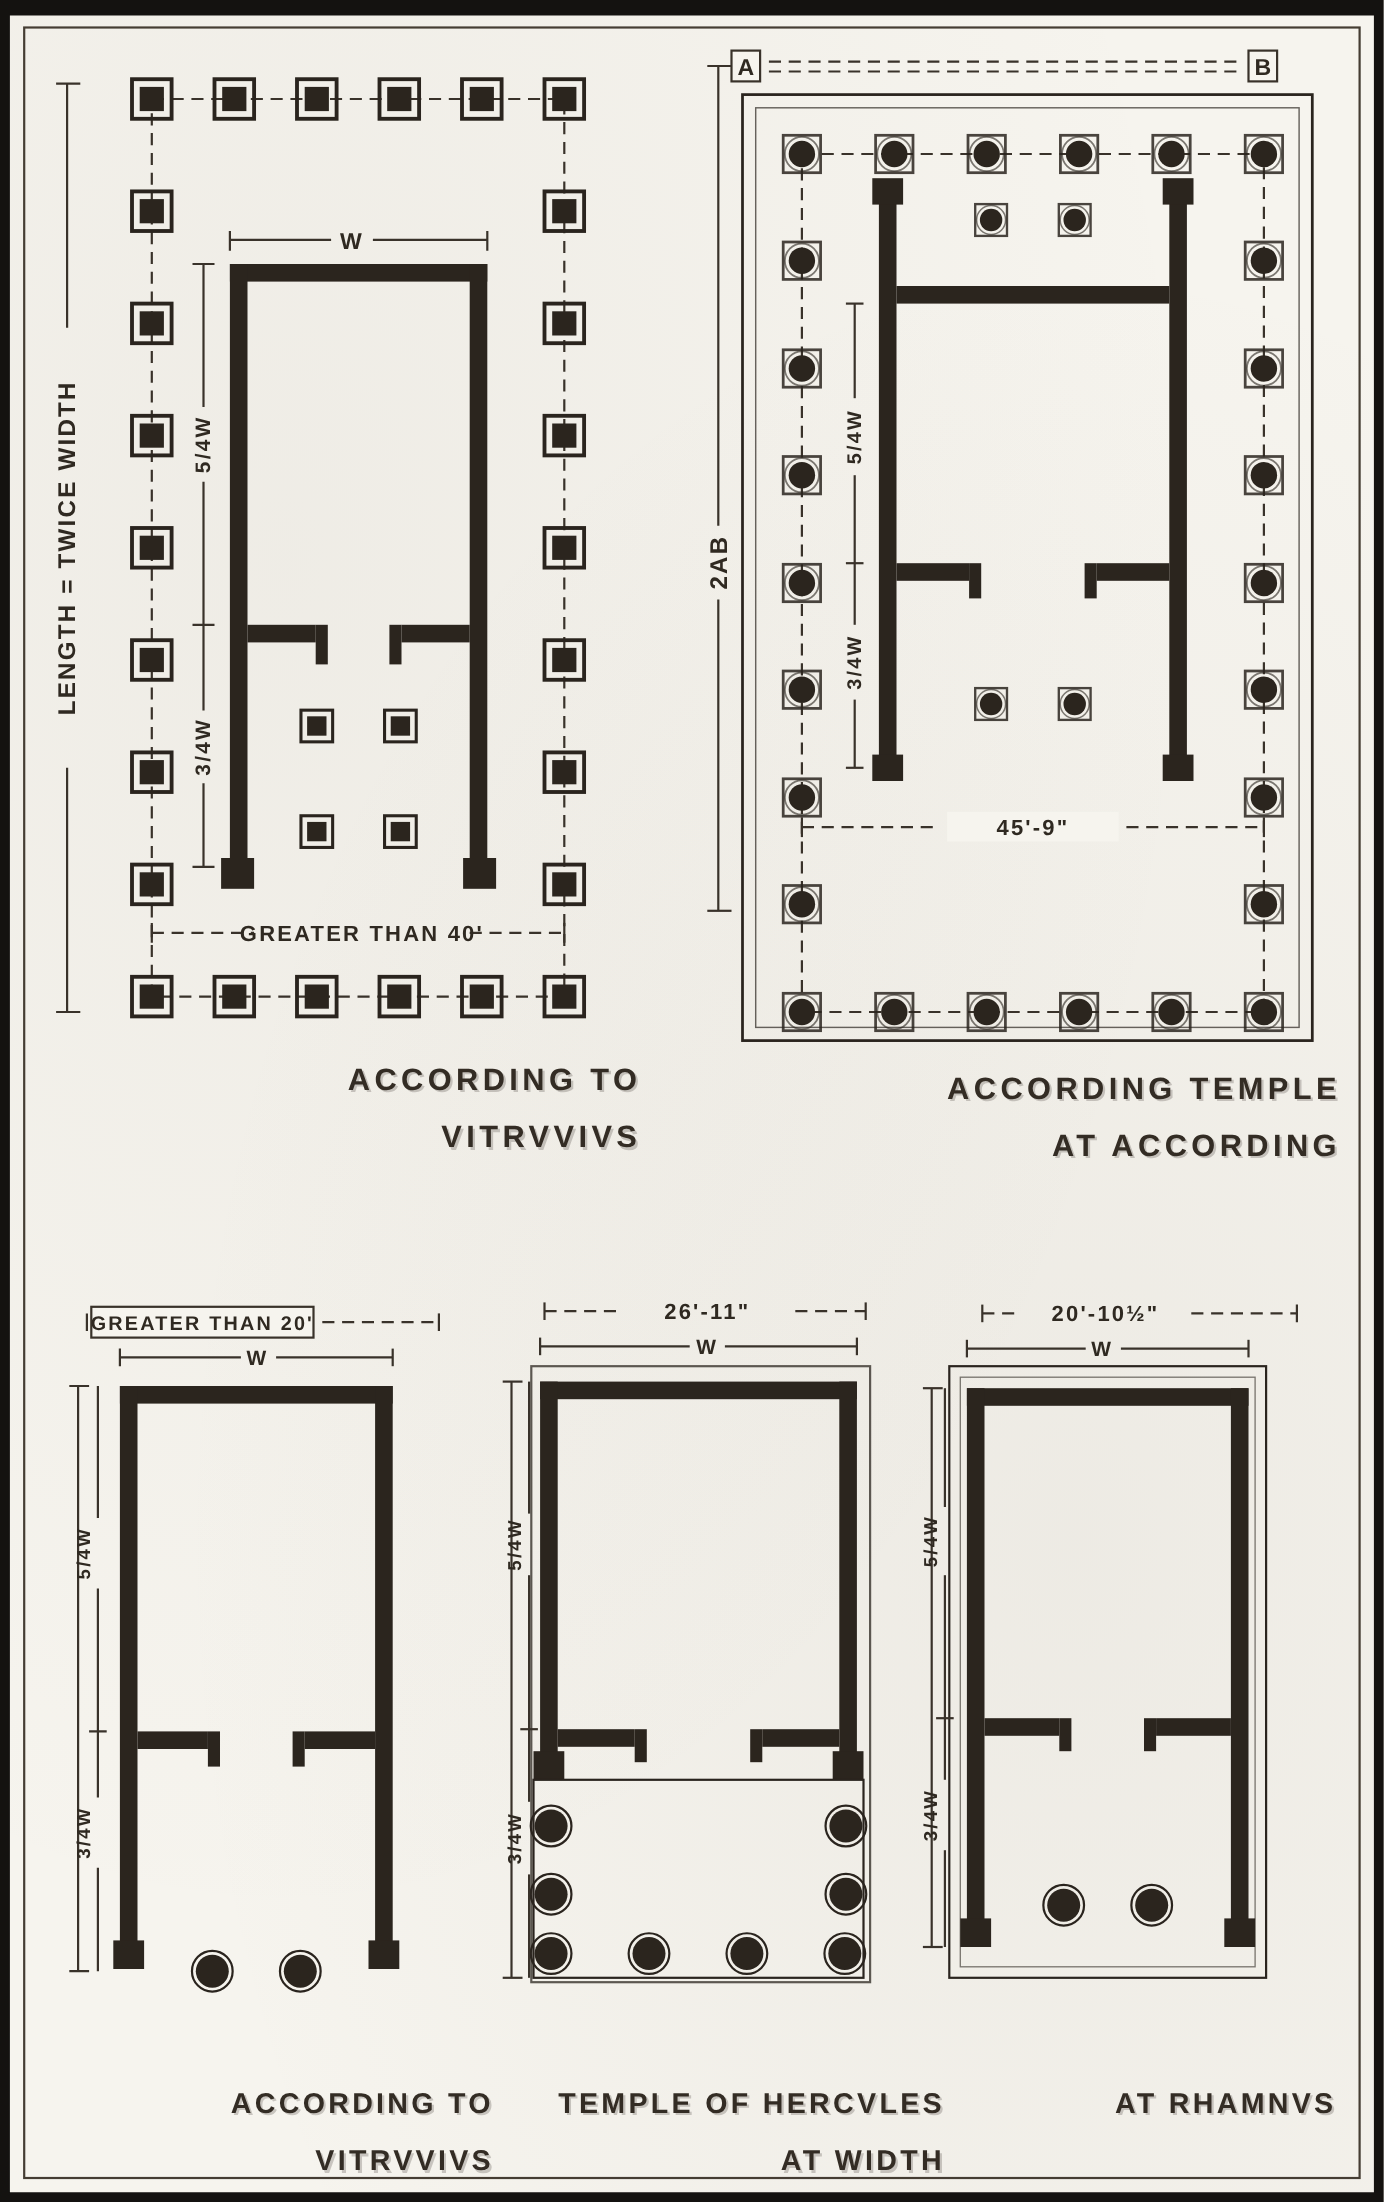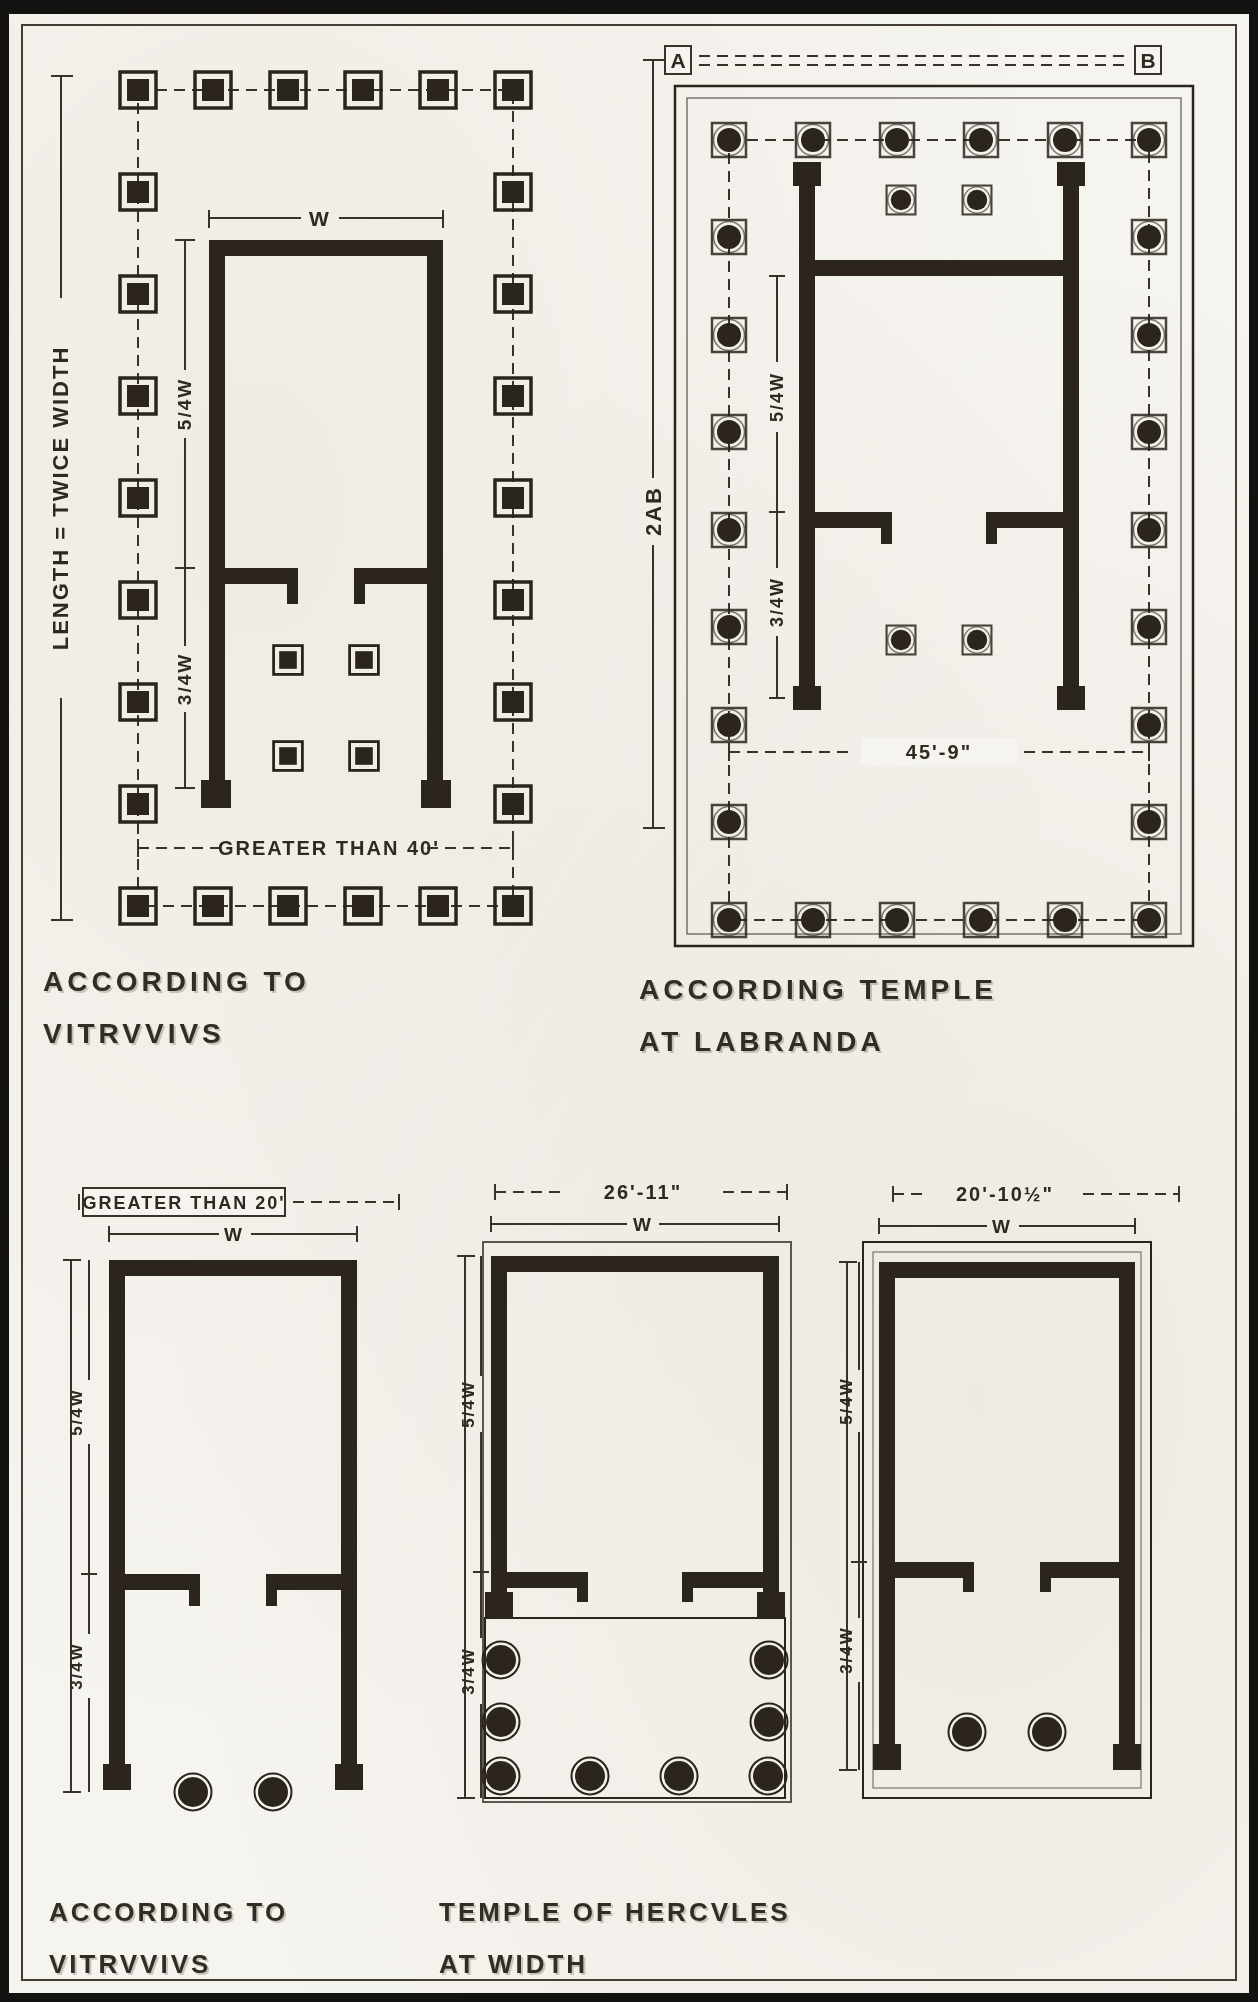--- a/index.html
+++ b/index.html
@@ -20,21 +20,21 @@
   .inner-frame { position:absolute; left:12px; top:10px; right:12px; bottom:12px;
     border:2px solid #453d33; pointer-events:none; }
   svg { position:absolute; overflow:visible; }
   svg text { font-family:"Liberation Sans", sans-serif; font-weight:700; fill:#2f2921; }
   .wall { fill:#2b251e; }
   .stroke { stroke:#2a241e; fill:none; }
   .dim { stroke:#39322a; stroke-width:2; fill:none; }
   .dashed { stroke-dasharray:11 7; }
   .dimtext { letter-spacing:2px; }
   .paperfill { fill:#f6f4ee; }
-  .caption { position:absolute; text-align:left; font-weight:bold; color:#332c24; }
+  .caption { position:absolute; text-align:right; font-weight:bold; color:#332c24; }
   .caption div { text-shadow:2px 2px 0 rgba(40,34,28,.22); }
   .caption .top { font-size:28px; letter-spacing:4px; line-height:52px; }
   .caption .bot { font-size:26px; letter-spacing:3px; line-height:52px; }
 </style>
 </head>
 <body>
 
 <div class="page">
   <div class="inner-frame"></div>
 
@@ -235,21 +235,21 @@
       <line x1="385" y1="712" x2="510" y2="712"></line>
     </g>
     <line class="dim" x1="90" y1="703" x2="90" y2="721"></line>
     <line class="dim" x1="510" y1="703" x2="510" y2="721"></line>
     <rect class="paperfill" x="222" y="698" width="156" height="27"></rect>
     <text class="dimtext" font-size="20" text-anchor="middle" x="300" y="719">45'-9"</text>
   </svg>
 
   <div class="caption" style="left:630px;top:950px;width:580px">
     <div class="top">ACCORDING TEMPLE</div>
-    <div class="top">AT LABRANDA</div>
+    <div class="top">AT ACCORDING</div>
   </div>
 
   <svg style="left:48px;top:1158px" width="384" height="700" viewBox="0 0 384 700">
     <defs>
       <g id="colC">
           <circle r="15" fill="#2b251e"></circle>
           <circle r="18.5" fill="none" stroke="#2a241e" stroke-width="2"></circle>
         </g>
     </defs>
 
@@ -425,15 +425,16 @@
       <line x1="24" y1="266" x2="24" y2="396"></line>
       <line x1="24" y1="396" x2="24" y2="452"></line>
       <line x1="24" y1="516" x2="24" y2="604"></line>
       <line x1="16" y1="396" x2="32" y2="396"></line>
     </g>
     <text class="dimtext" font-size="17" text-anchor="middle" transform="translate(17 235) rotate(-90)">5/4W</text>
     <text class="dimtext" font-size="17" text-anchor="middle" transform="translate(17 484) rotate(-90)">3/4W</text>
   </svg>
 
   <div class="caption" style="left:816px;top:1872px;width:390px">
+    <div class="bot">AT RHAMNVS</div>
   </div>
 
 </div>
 
 </body></html>

